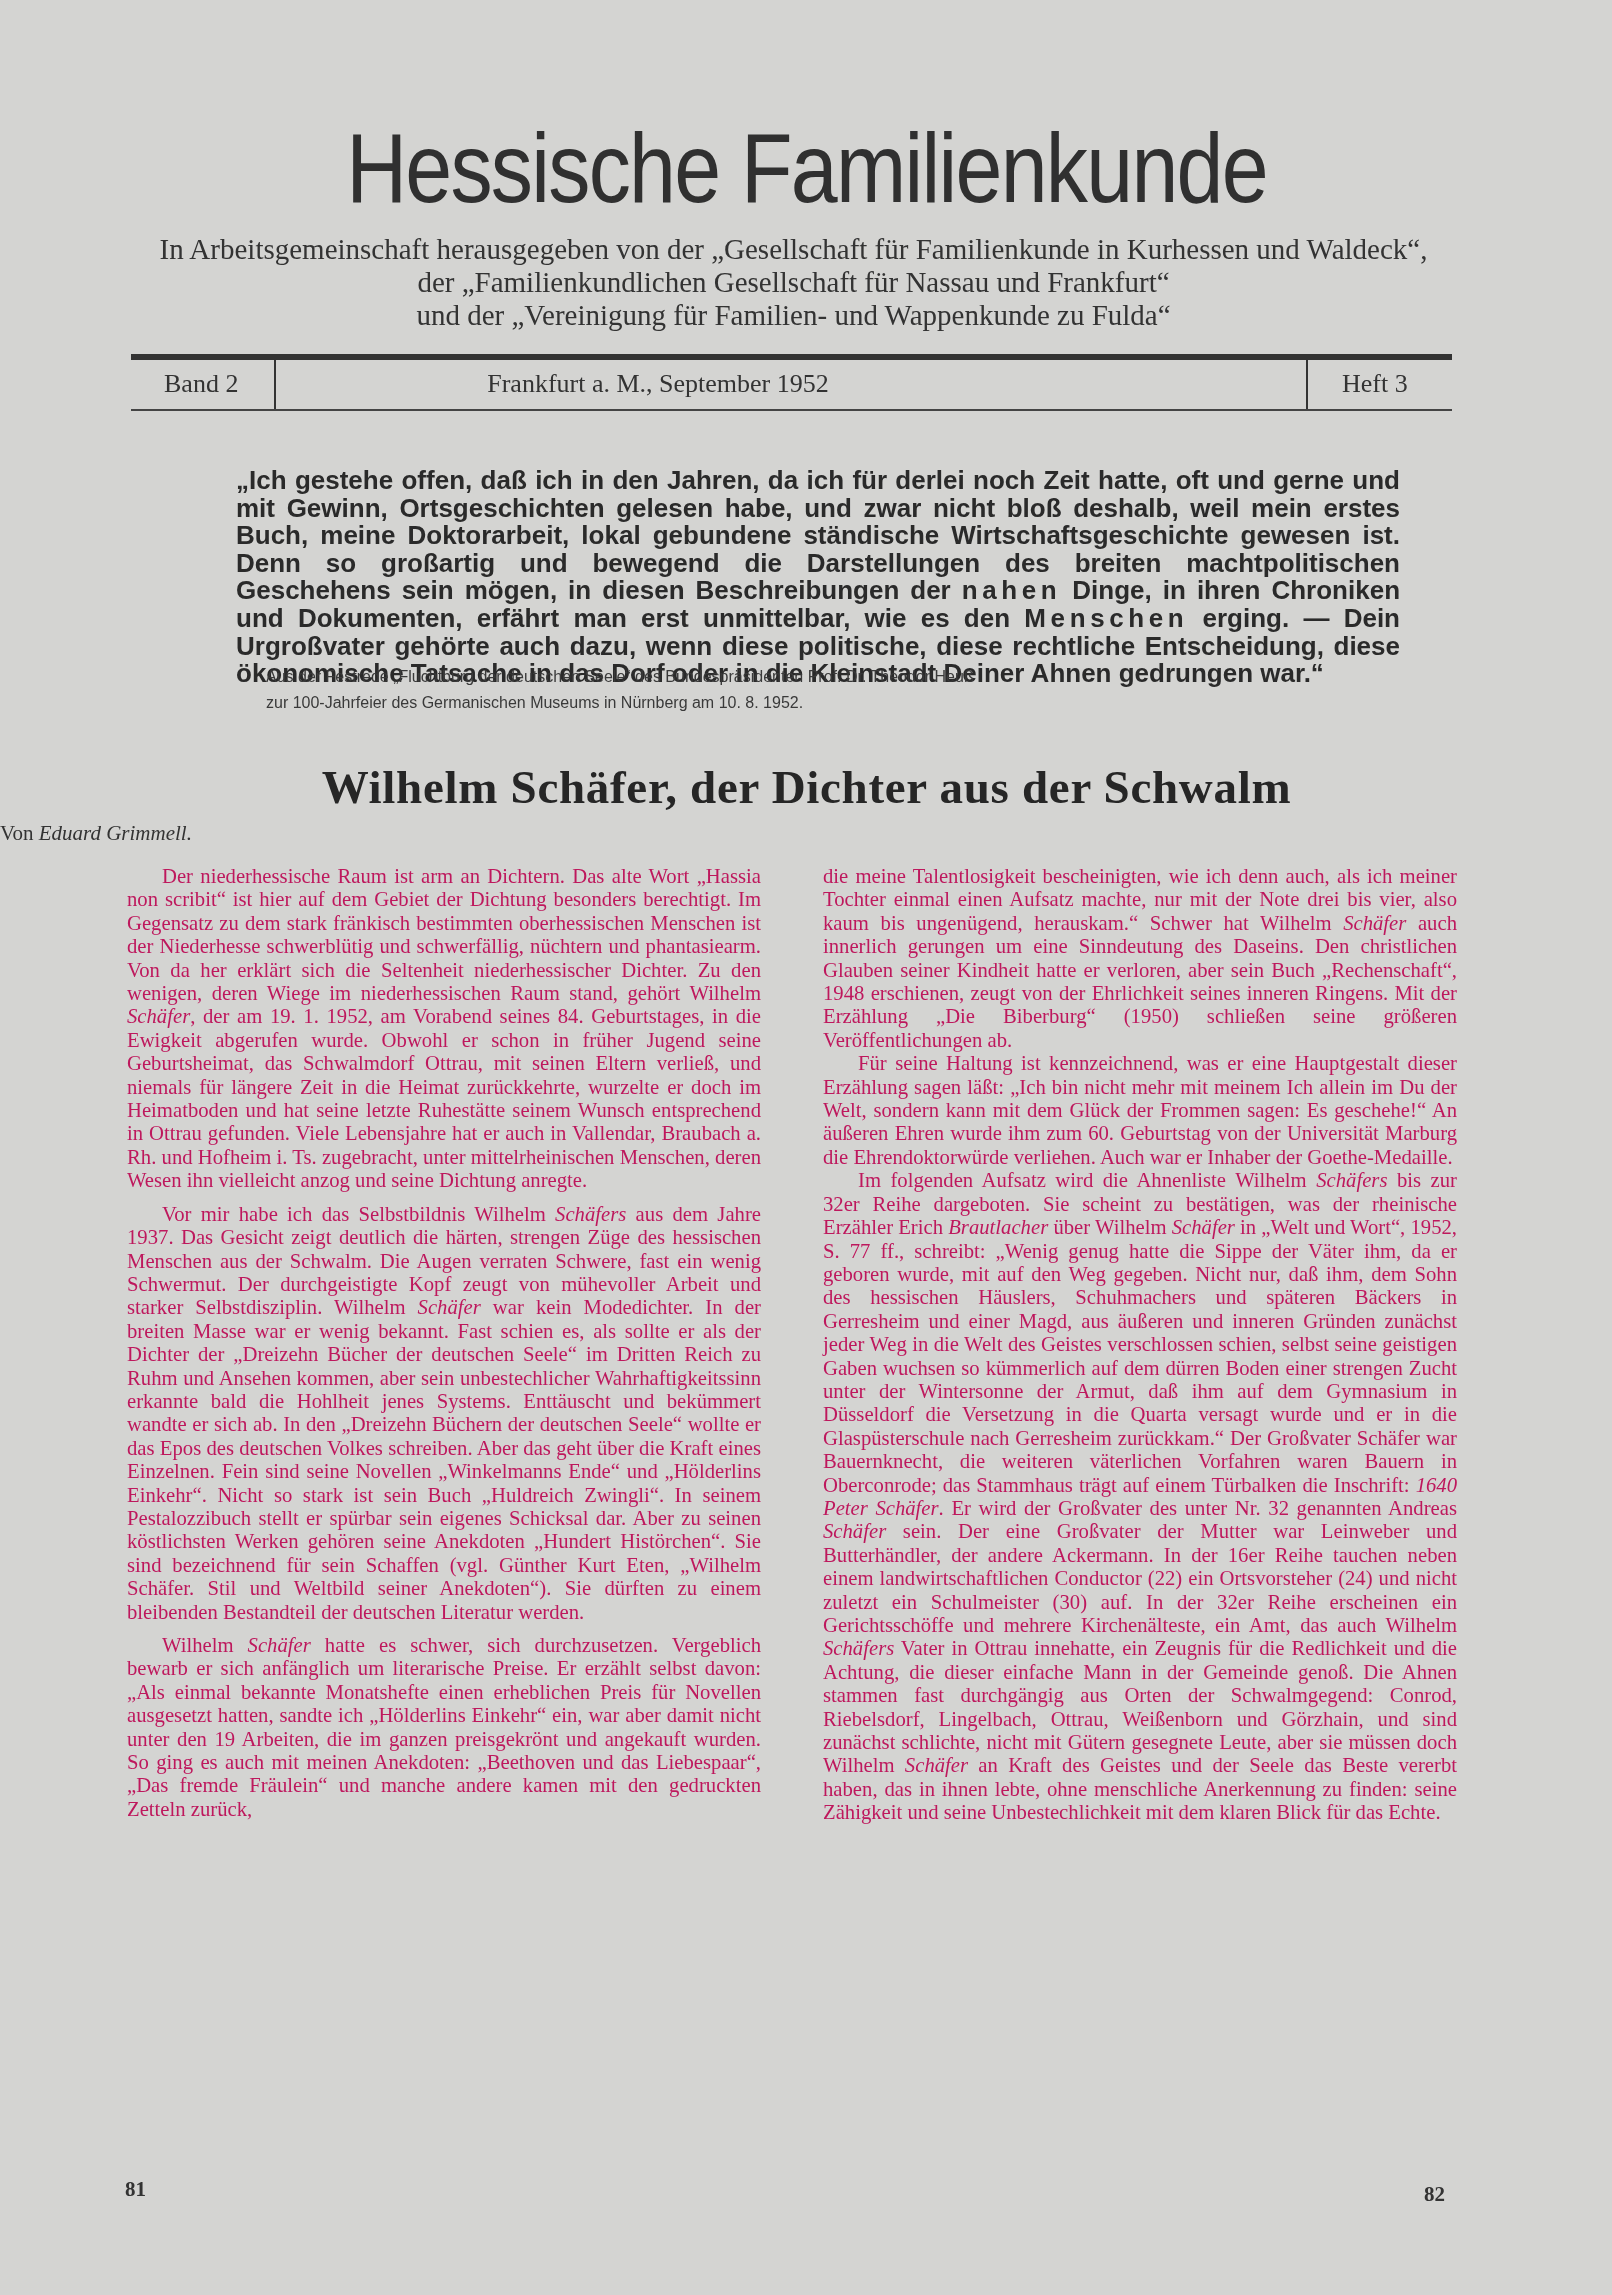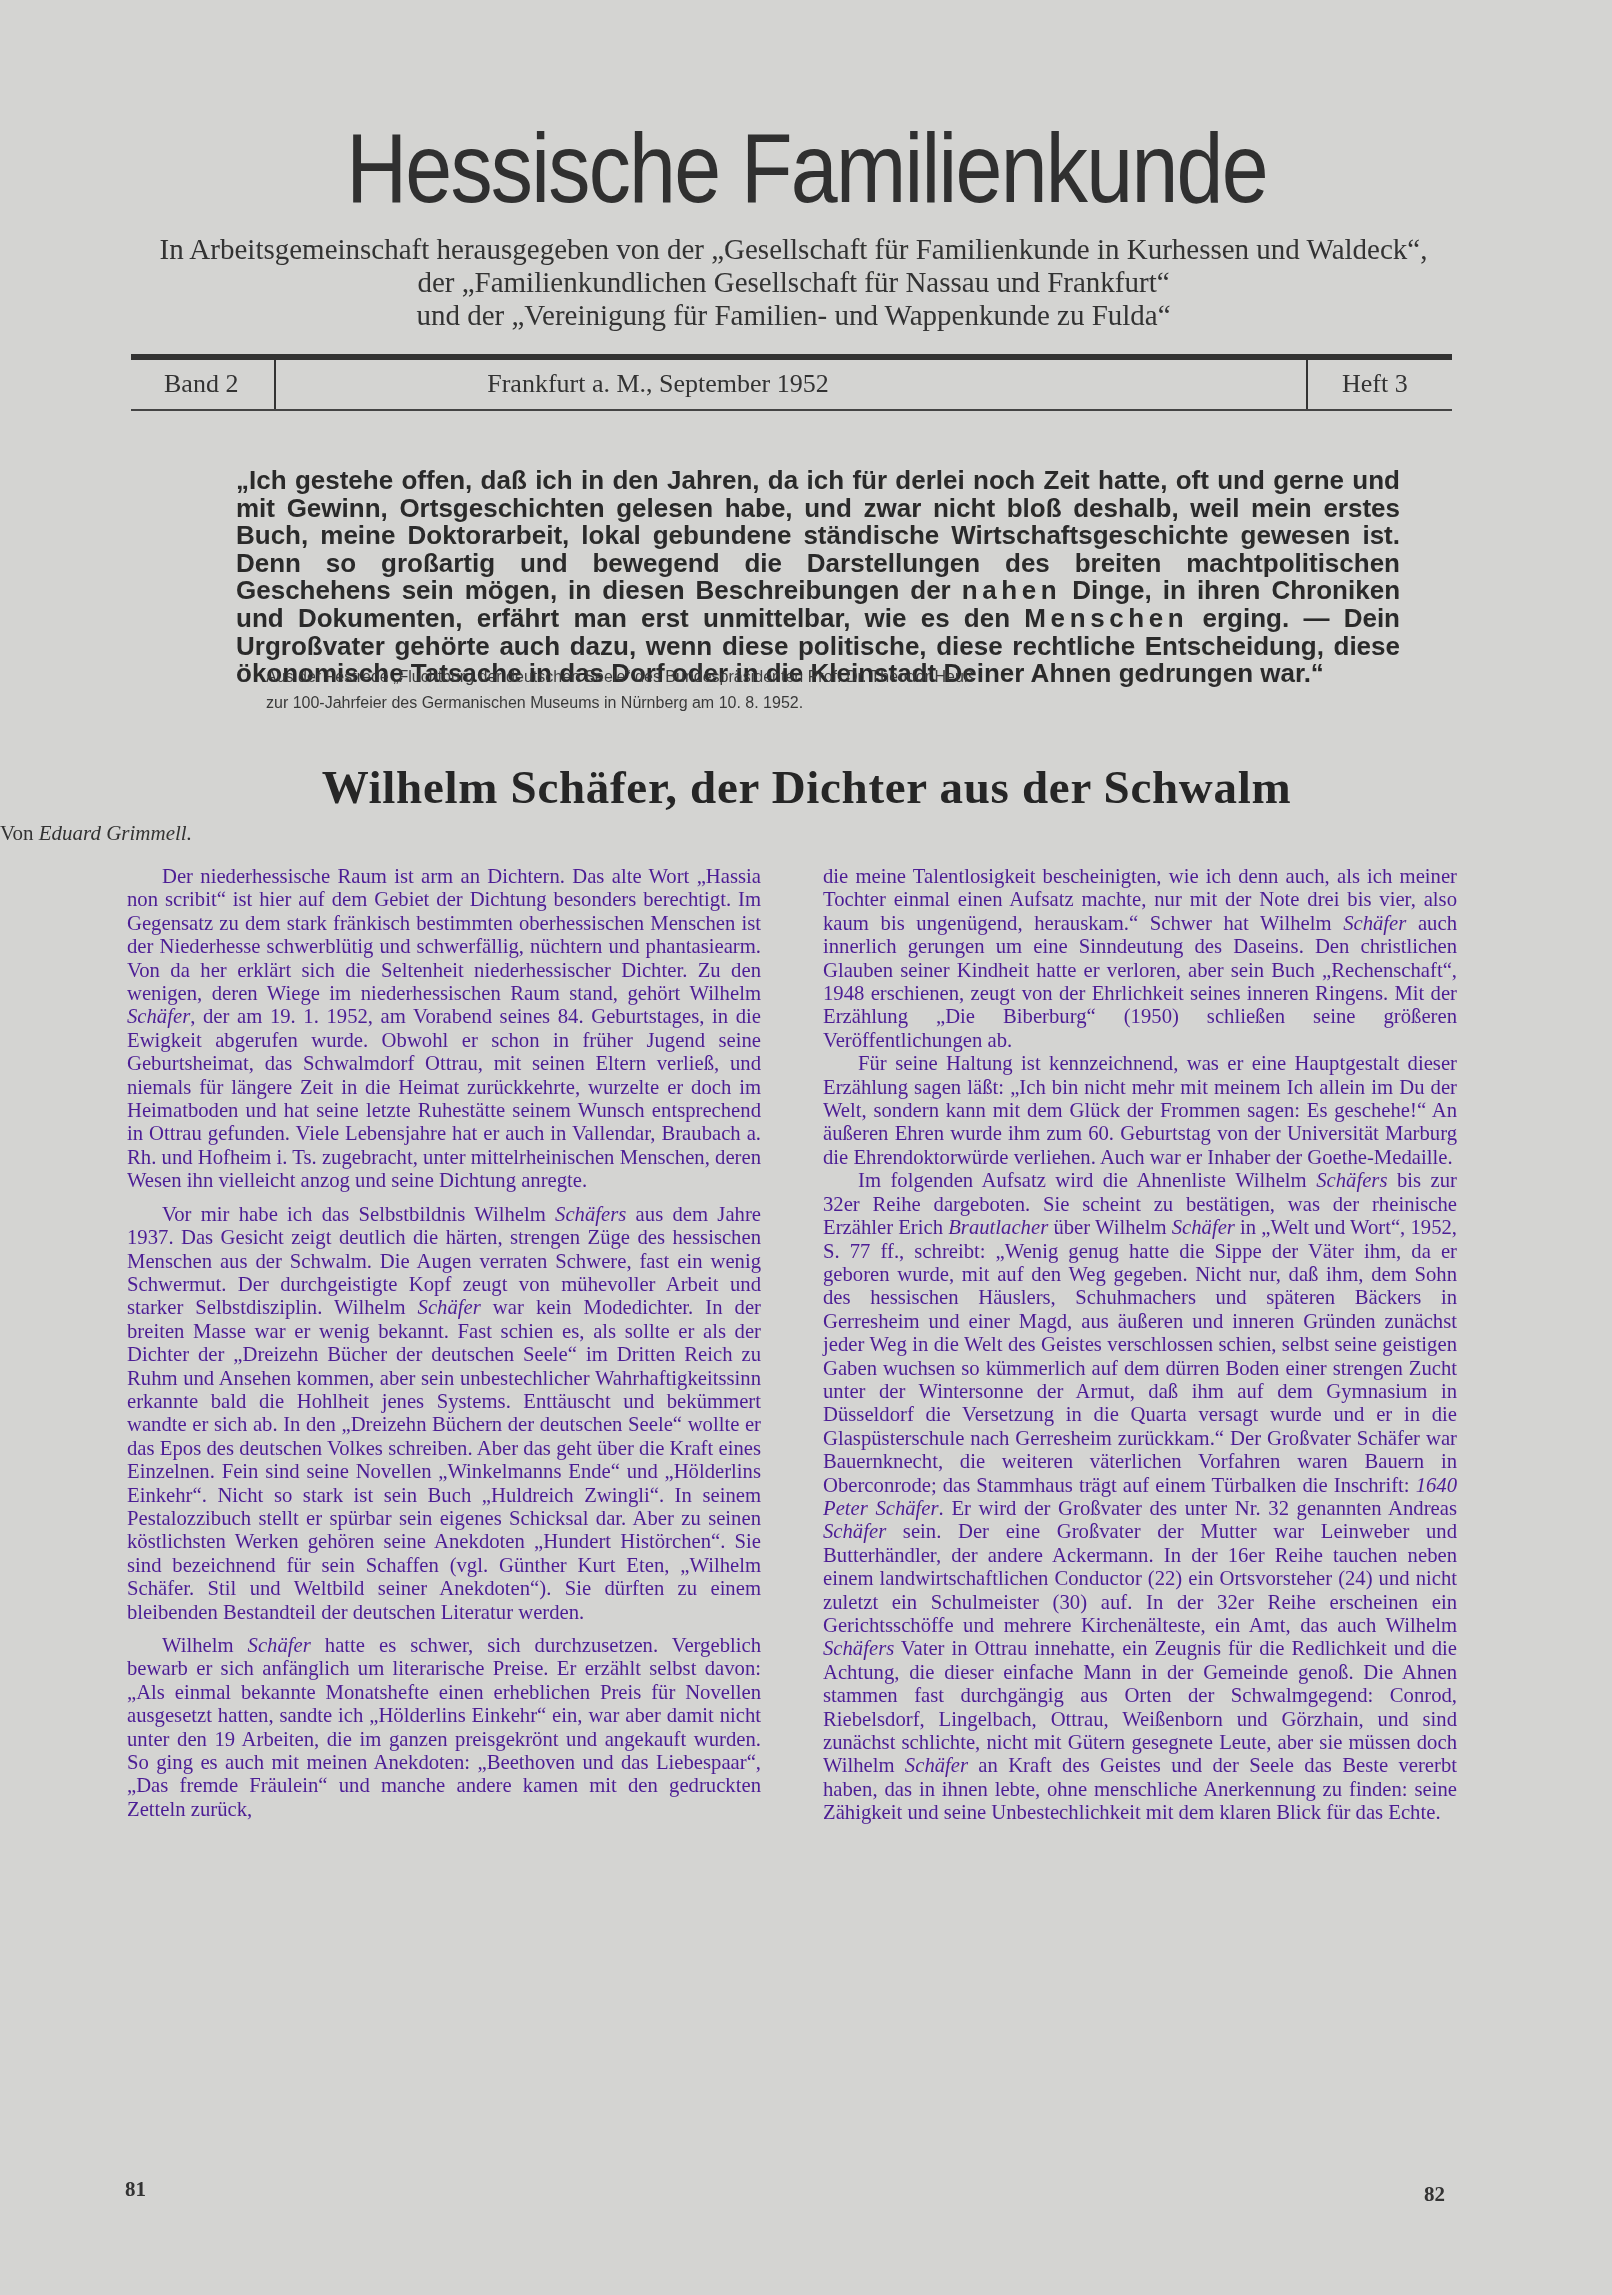--- a/index.html
+++ b/index.html
@@ -40,21 +40,21 @@
     font-family: "Liberation Serif", "DejaVu Serif", serif; font-weight: bold;
     font-size: 47px; line-height: 52px; color: #262626; letter-spacing: 0.7px;
   }
   .byline {
     position: absolute; left: 0; width: 1613px; top: 822px; 
     font-size: 21px; line-height: 23.6px; color: #333;
   }
   .byline i { font-style: italic; }
   .col {
     position: absolute; top: 865px; width: 634px;
-    font-size: 20.7px; line-height: 23.4px; text-align: justify; color: #4c1d95;
+    font-size: 20.7px; line-height: 23.4px; text-align: justify; color: #be185d;
     hyphens: manual;
     font-family: Liberation Serif, serif;
   }
   .col p { margin: 0; text-indent: 35px; }
   .col p.noindent { text-indent: 0; }
   .col p.gap { margin-top: 10px; }
   .col-left { left: 127px; }
   .col-right { left: 823px; }
   .col i { font-style: italic; }
   .page-num { position: absolute; font-size: 21px; color: #333; font-weight: bold; }

